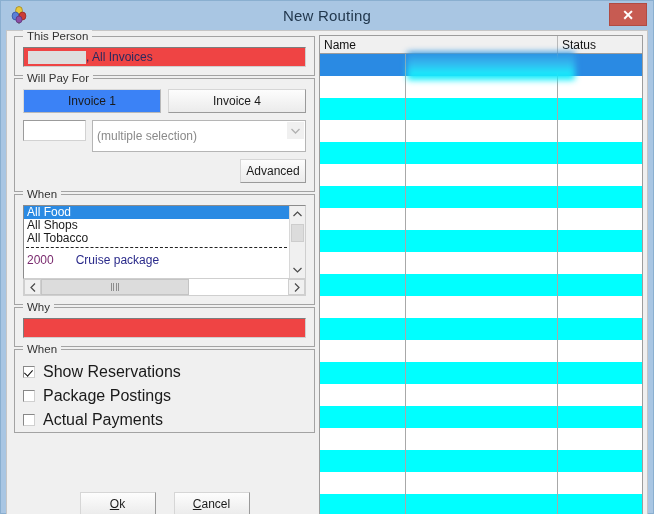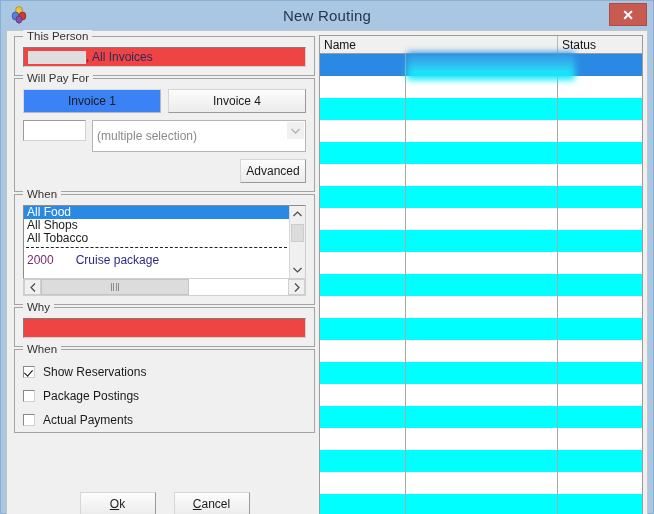--- a/index.html
+++ b/index.html
@@ -243,21 +243,21 @@
     cursor: pointer;
   }
   .cbox.checked::after {
     content: "";
     position: absolute; left: 2px; top: 1px;
     width: 4px; height: 7px;
     border: solid #111;
     border-width: 0 1.7px 1.7px 0;
     transform: rotate(42deg);
   }
-  .cblabel { font-size: 12px; color: #1a1a1a; }
+  .cblabel { font-size: 16px; color: #1a1a1a; }
 
   
   .footer {
     position: absolute;
     left: 7px; right: 4px; bottom: 5px;
     display: flex; justify-content: center; gap: 18px;
   }
   .footer .btn { width: 76px; height: 24px; }
   .footer u { text-decoration: underline; }
 

